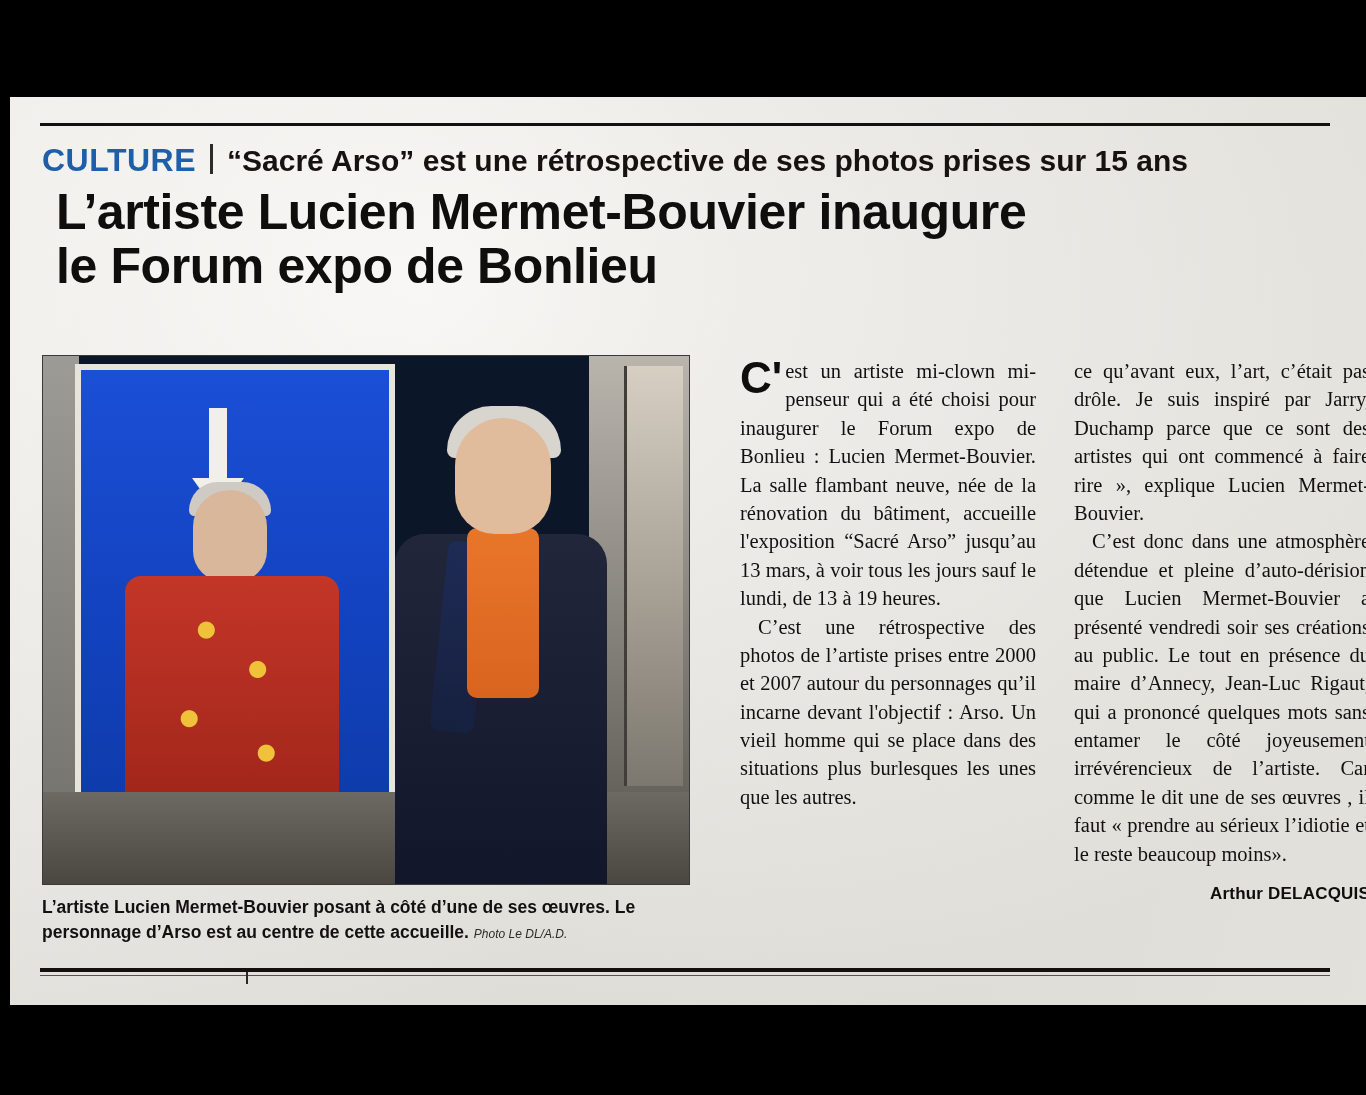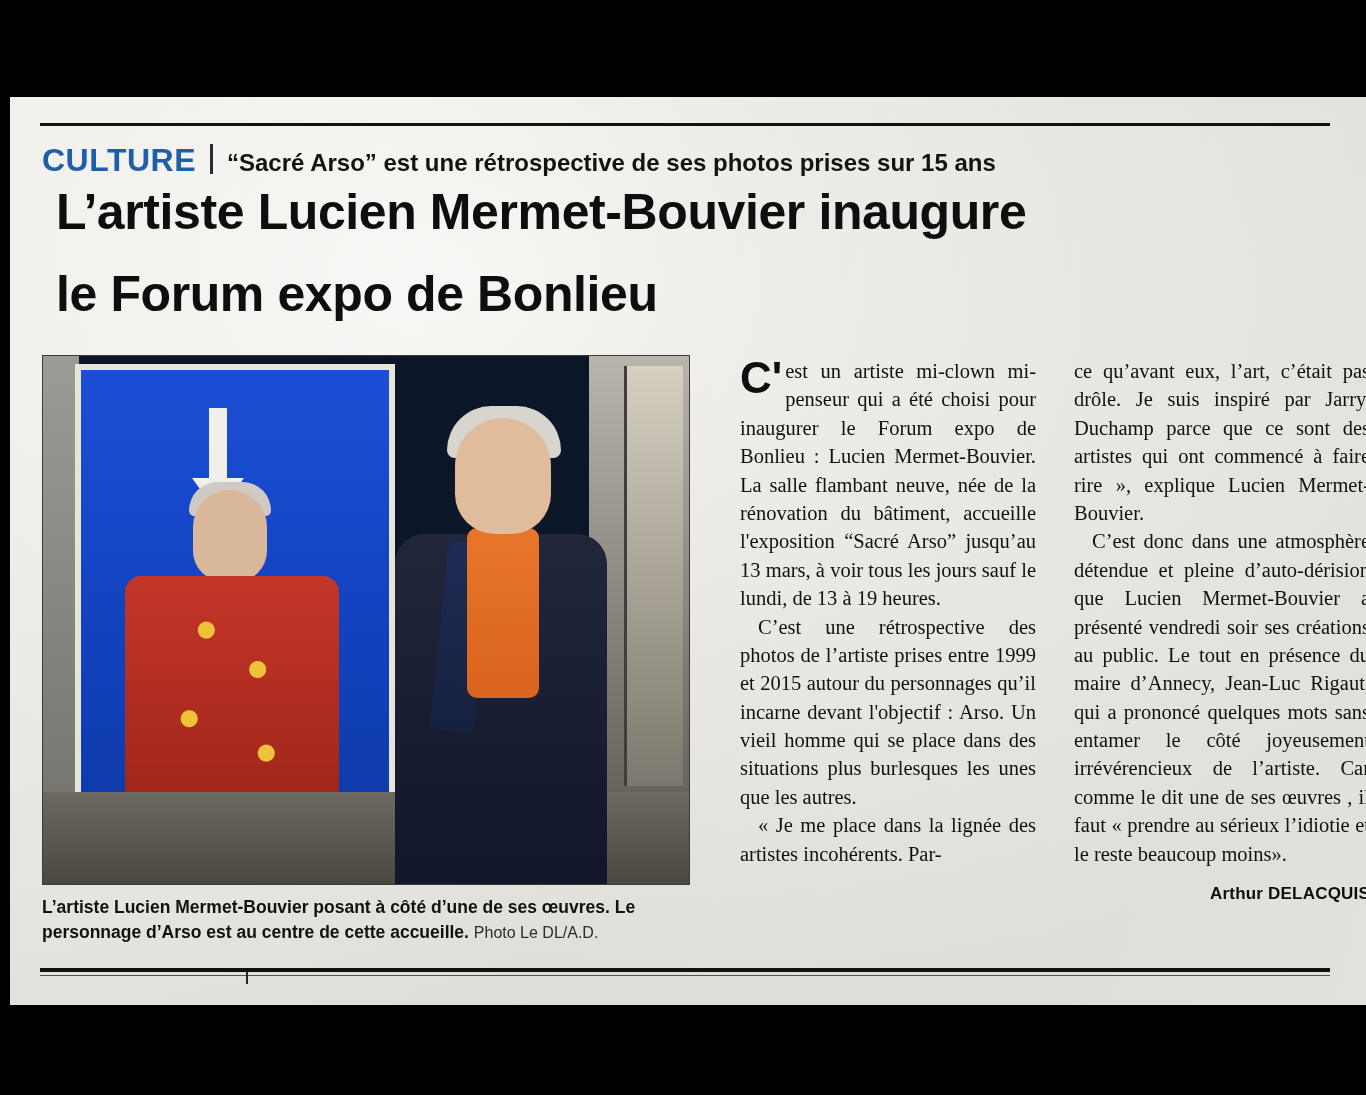--- a/index.html
+++ b/index.html
@@ -91,39 +91,39 @@
     width: 3px;
     height: 30px;
     background: #2b2b2b;
     margin: 0 14px 0 14px;
     position: relative;
     top: 3px;
   }
   .kicker-text {
     font-family: "Liberation Sans", sans-serif;
     font-weight: bold;
-    font-size: 24px;
+    font-size: 30px;
     color: #151210;
     line-height: 1;
     white-space: nowrap;
   }
 
   .headline {
     position: absolute;
     left: 16px;
     top: 62px;
     width: 1290px;
     font-family: "Liberation Sans", sans-serif;
     font-weight: bold;
     font-size: 50px;
     line-height: 1.08;
     letter-spacing: -0.4px;
     color: #100e0c;
   }
-  .headline .l2 { display:block;margin-top:28px; }
+  .headline .l2 { display:block; }
 
   
   .photo-wrap {
     position: absolute;
     left: 2px;
     top: 232px;
     width: 648px;
     height: 530px;
   }
   .photo {
@@ -246,22 +246,23 @@
     top: 772px;
     width: 648px;
     font-family: "Liberation Sans", sans-serif;
     font-weight: bold;
     font-size: 17.5px;
     line-height: 1.42;
     color: #131110;
   }
   .caption .credit {
     font-weight: normal;
-    font-size: 16px;
+    font-size: 12px;
     color: #2d2b28;
+    font-style: italic;
   }
 
   
   .col {
     position: absolute;
     top: 234px;
     width: 296px;
     font-family: "Liberation Serif", serif;
     font-size: 20.5px;
     line-height: 1.385;
@@ -345,22 +346,21 @@
 
       <div class="caption">
         <span>L’artiste Lucien Mermet-Bouvier posant à côté d’une de ses œuvres. Le personnage d’Arso est au centre de cette accueille.</span>
         <span class="credit">Photo Le DL/A.D.</span>
       </div>
 
       <div class="col c2">
         <p class="first">
           <span class="dropcap">C'</span><span>est un artiste mi-clown mi-penseur qui a été choisi pour inaugurer le Forum expo de Bonlieu : Lucien Mermet-Bouvier. La salle flambant neuve, née de la rénovation du bâtiment, accueille l'exposition “Sacré Arso” jusqu’au 13 mars, à voir tous les jours sauf le lundi, de 13 à 19 heures.</span>
         </p>
-        <p><span>C’est une rétrospective des photos de l’artiste prises entre 1999 et 2015 autour du personnages qu’il incarne devant l'objectif : Arso. Un vieil homme qui se place dans des situations plus burlesques les unes que les autres.</span></p>
-        <p><span>« Je me place dans la lignée des artistes incohérents. Par-</span></p>
+        <p><span>C’est une rétrospective des photos de l’artiste prises entre 2000 et 2007 autour du personnages qu’il incarne devant l'objectif : Arso. Un vieil homme qui se place dans des situations plus burlesques les unes que les autres.</span></p>
       </div>
 
       <div class="col c3">
         <p class="first"><span>ce qu’avant eux, l’art, c’était pas drôle. Je suis inspiré par Jarry, Duchamp parce que ce sont des artistes qui ont commencé à faire rire », explique Lucien Mermet-Bouvier.</span></p>
         <p><span>C’est donc dans une atmosphère détendue et pleine d’auto-dérision que Lucien Mermet-Bouvier a présenté vendredi soir ses créations au public. Le tout en présence du maire d’Annecy, Jean-Luc Rigaut, qui a prononcé quelques mots sans entamer le côté joyeusement irrévérencieux de l’artiste. Car comme le dit une de ses œuvres , il faut « prendre au sérieux l’idiotie et le reste beaucoup moins».</span></p>
         <div class="byline">Arthur DELACQUIS</div>
       </div>
 
       <div class="rule-bottom"></div>
       <div class="rule-bottom2"></div>

